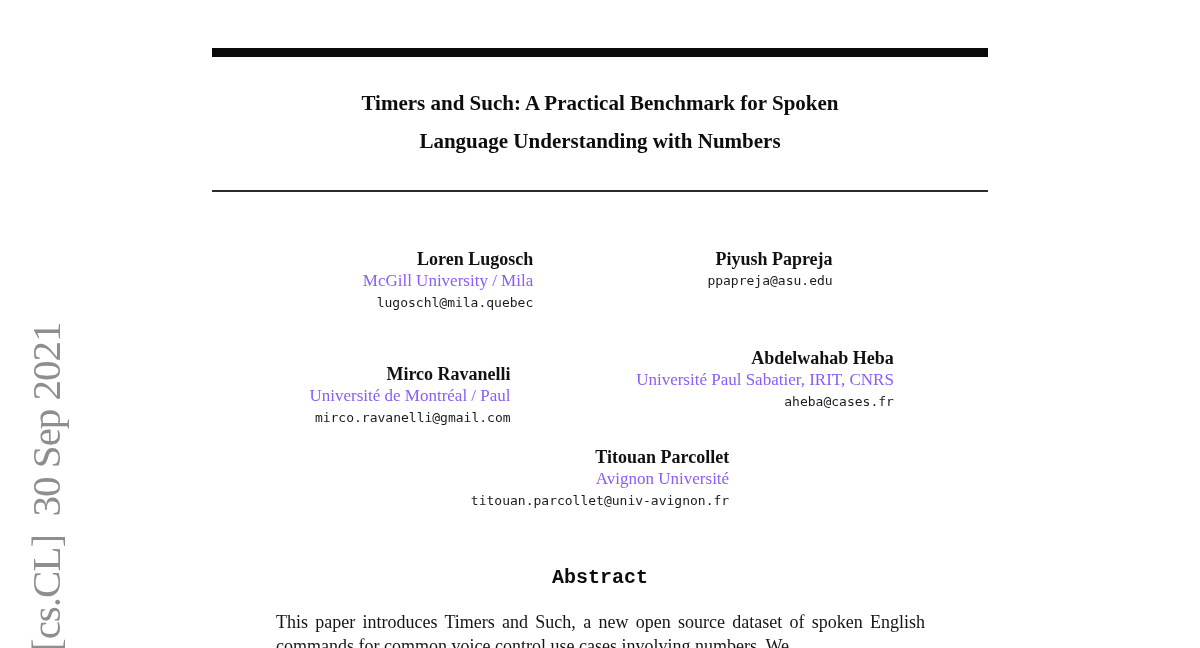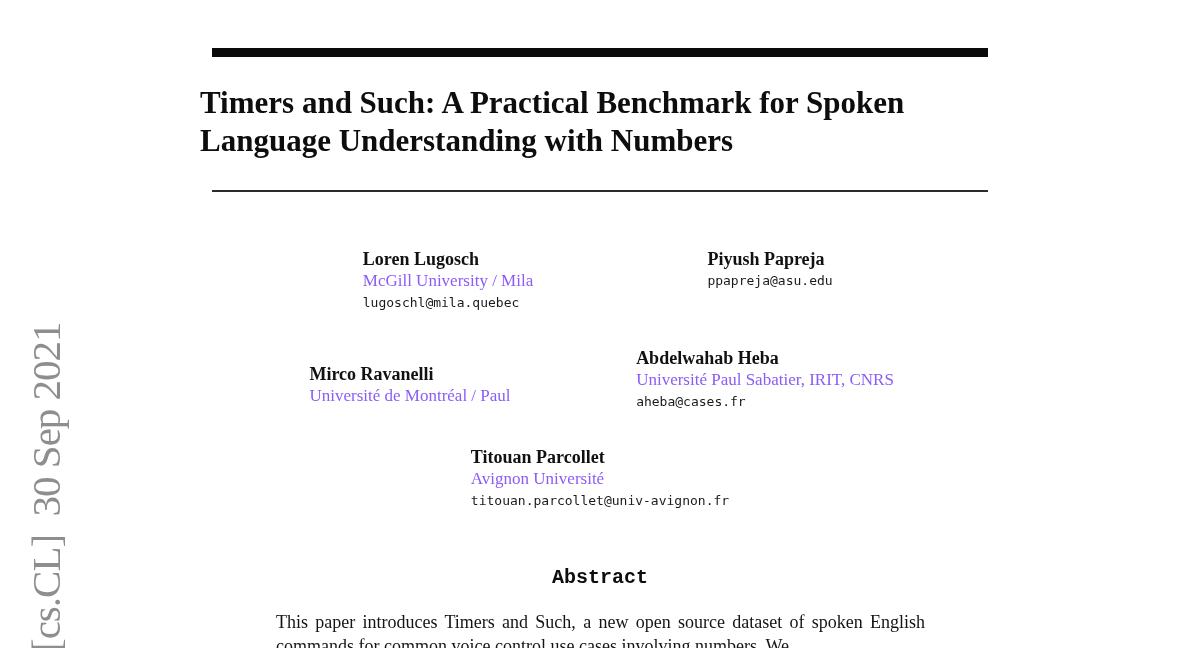--- a/index.html
+++ b/index.html
@@ -31,31 +31,31 @@
     width: 776px; height: 9px; background: #0a0a0a;
   }
   .rule-thin {
     position: absolute; left: 212px; top: 190px;
     width: 776px; height: 2px; background: #2b2b2b;
   }
 
   
   .title {
     position: absolute; left: 200px; top: 84px; width: 800px;
-    text-align: left;
-    font-size: 31px; font-weight: bold;
+    text-align: center;
+    font-size: 21px; font-weight: bold;
     line-height: 38px;
     color: #0d0d0d;
   }
 
   
   .author-block {
     position: absolute;
     transform: translateX(-50%);
-    text-align: left;
+    text-align: right;
     white-space: nowrap;
   }
   .author-name   { font-size: 18px; font-weight: bold; line-height: 22px; color: #111; }
   .author-affil  { font-size: 17px; line-height: 22px; color: #8b5cf6; }
   .author-email  { font-family: "DejaVu Sans Mono", "Liberation Mono", monospace; font-size: 13px; line-height: 22px; color: #1a1a1a; }
 
   .author-a { left: 448px; top: 248px; }
   .author-b { left: 770px; top: 248px; }
   .author-c { left: 410px; top: 347px; margin-top: 16px; }
   .author-d { left: 765px; top: 347px; }
@@ -97,20 +97,21 @@
   </div>
 
   <div class="author-block author-b">
     <div class="author-name">Piyush Papreja</div>
     <div class="author-email">ppapreja@asu.edu</div>
   </div>
 
   <div class="author-block author-c">
     <div class="author-name">Mirco Ravanelli</div>
     <div class="author-affil">Université de Montréal / Paul</div>
+    <div class="author-email">mirco.ravanelli@gmail.com</div>
   </div>
 
   <div class="author-block author-d">
     <div class="author-name">Abdelwahab Heba</div>
     <div class="author-affil">Université Paul Sabatier, IRIT, CNRS</div>
     <div class="author-email">aheba@cases.fr</div>
   </div>
 
   <div class="author-block author-e">
     <div class="author-name">Titouan Parcollet</div>

